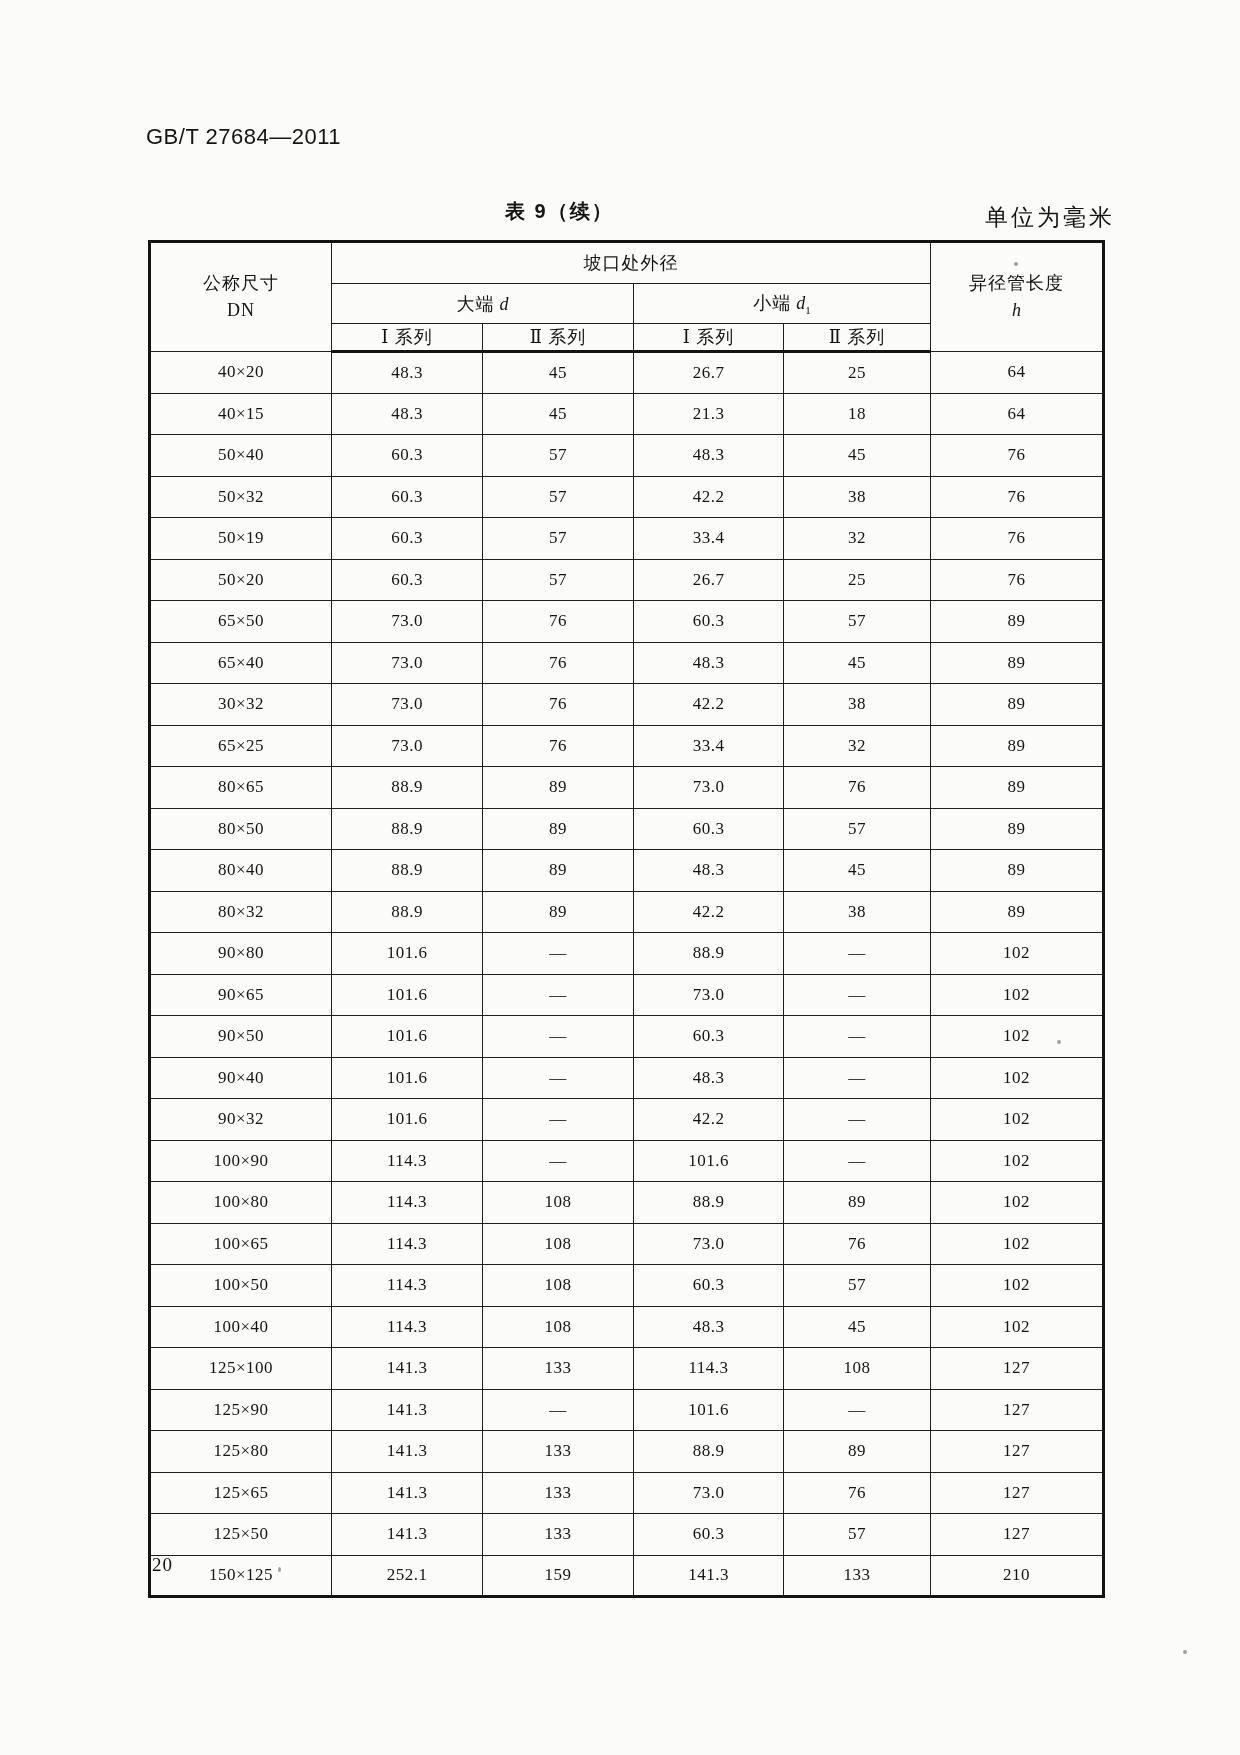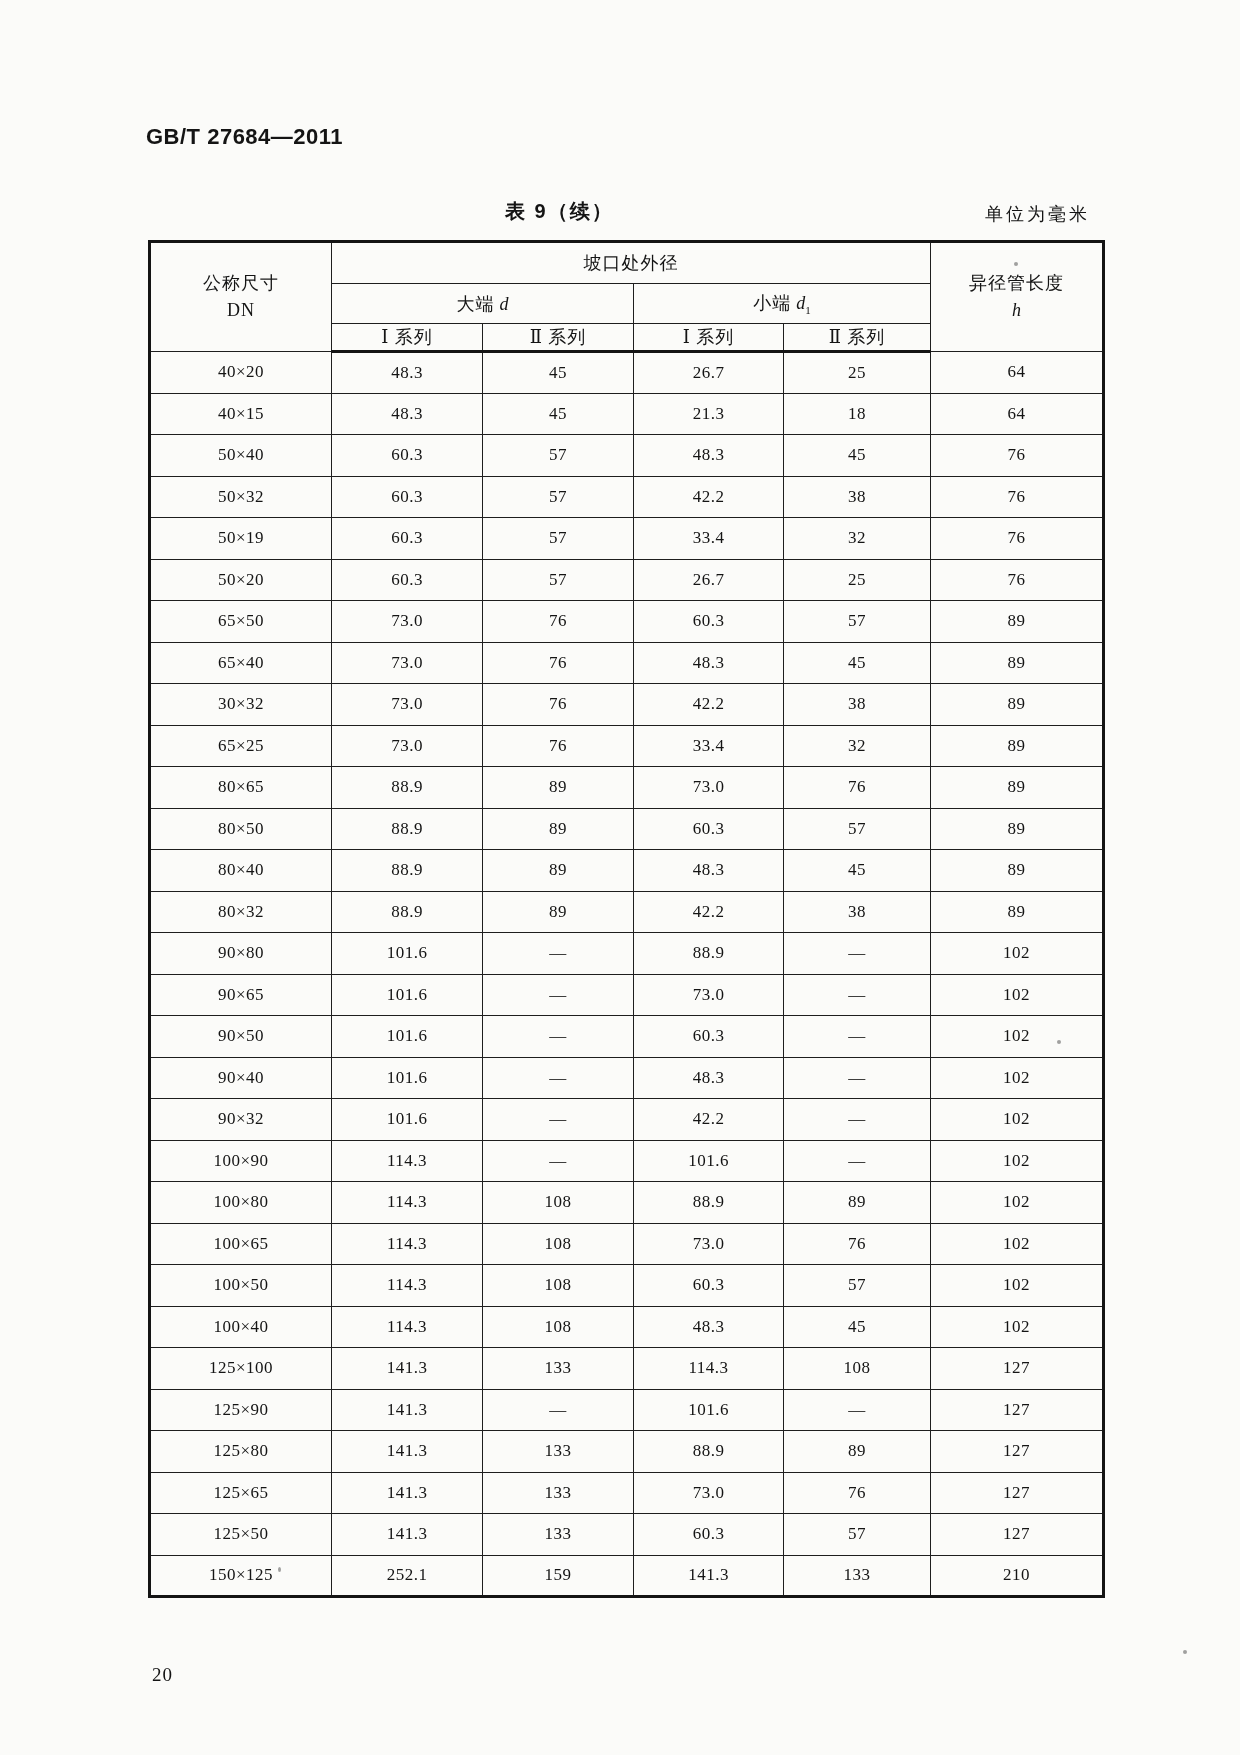--- a/index.html
+++ b/index.html
@@ -7,36 +7,36 @@
   body {
     position: relative;
     background: #fbfbf9;
     color: #141414;
     font-family: "Liberation Serif", "DejaVu Serif", serif;
   }
   .doc-number {
     position: absolute;
     left: 146px; top: 124px;
     font-family: "Liberation Sans", "DejaVu Sans", sans-serif;
-    font-weight: bold;
+    font-weight: normal;
     font-size: 22px;
     letter-spacing: 0.5px;
   }
   .caption {
     position: absolute;
     left: 505px; top: 198px;
     font-family: "Liberation Sans", "DejaVu Sans", sans-serif;
     font-weight: bold;
     font-size: 20px;
     letter-spacing: 2px;
   }
   .unit-note {
     position: absolute;
     left: 985px; top: 202px;
-    font-size: 18px;
+    font-size: 23px;
     letter-spacing: 3px;
   }
   table.main {
     position: absolute;
     left: 148px; top: 240px;
     border-collapse: collapse;
     table-layout: fixed;
     border: 3px solid #141414;
   }
   table.main th, table.main td {
@@ -65,21 +65,21 @@
     font-family: "Liberation Serif", "DejaVu Serif", serif;
     margin-left: 5px;
     letter-spacing: 0;
   }
   .var sub {
     font-size: 11px;
     font-style: normal;
   }
   .page-num {
     position: absolute;
-    left: 152px; top: 1664px;
+    left: 152px; top: 1554px;
     font-size: 19px;
     letter-spacing: 1px;
   }
   .speck {
     position: absolute;
     background: #555;
     border-radius: 50%;
     opacity: 0.55;
   }
   .speck-1 { left: 1014px; top: 262px;  width: 4px; height: 4px; }

